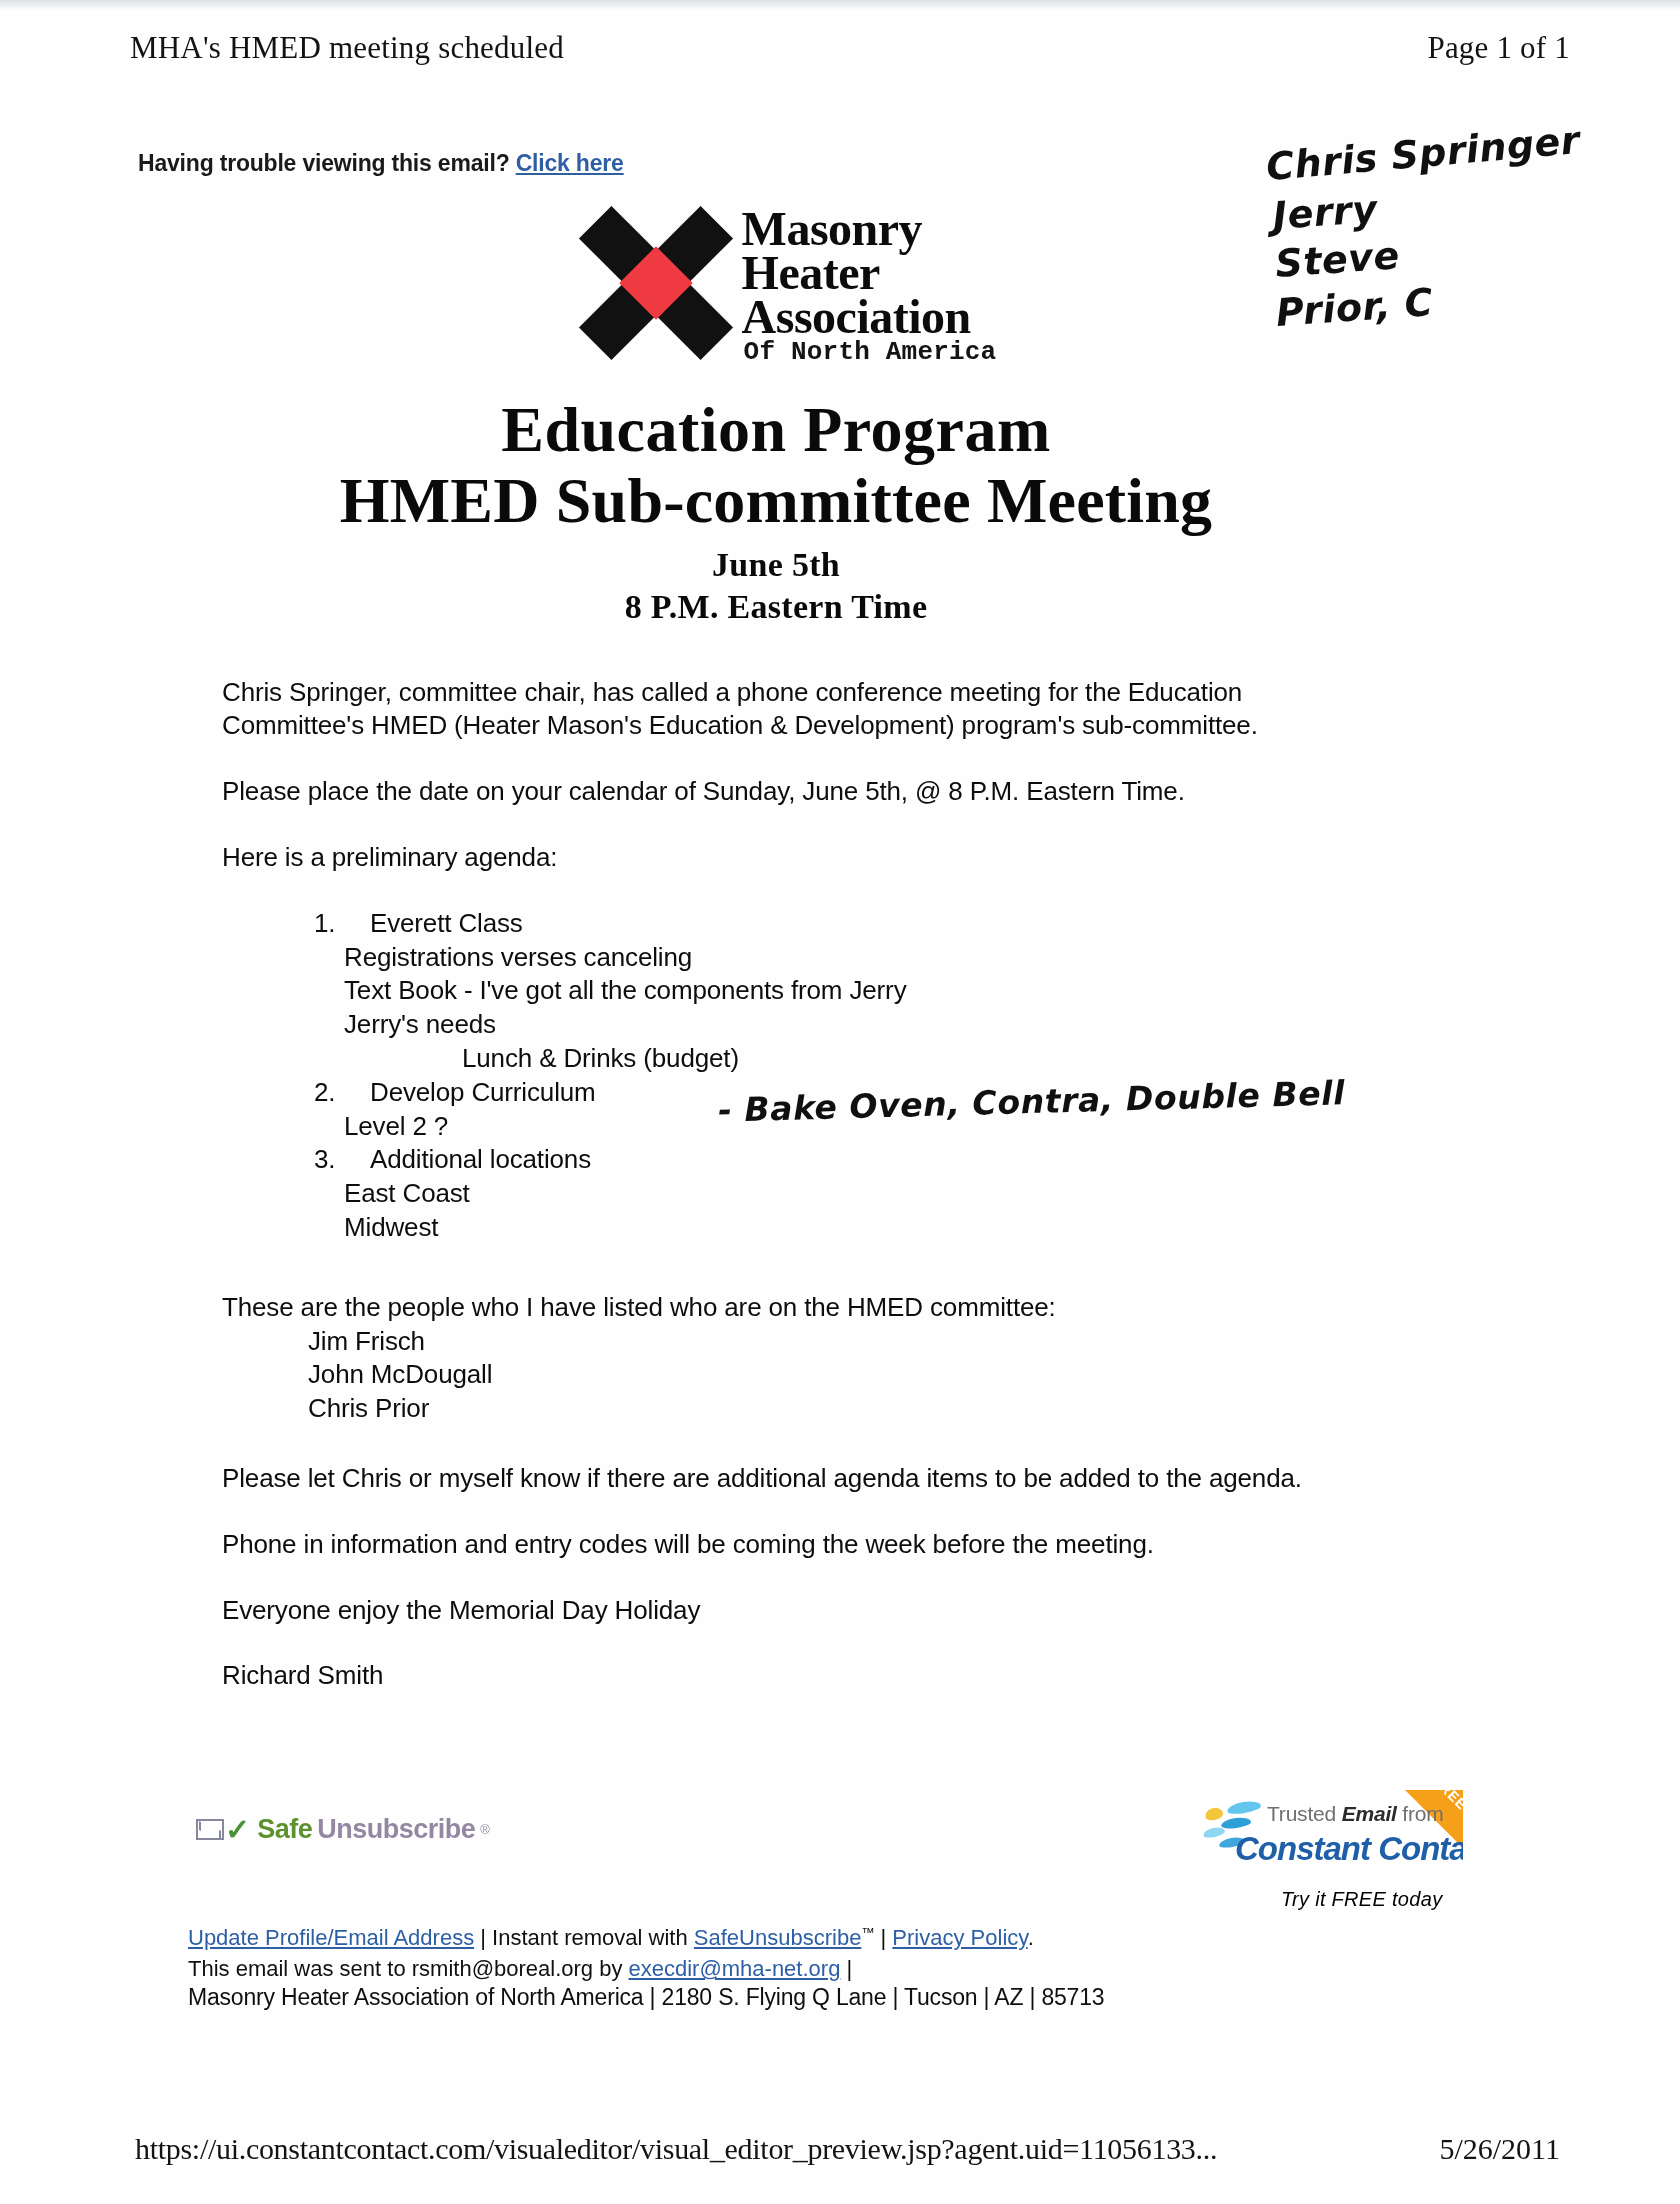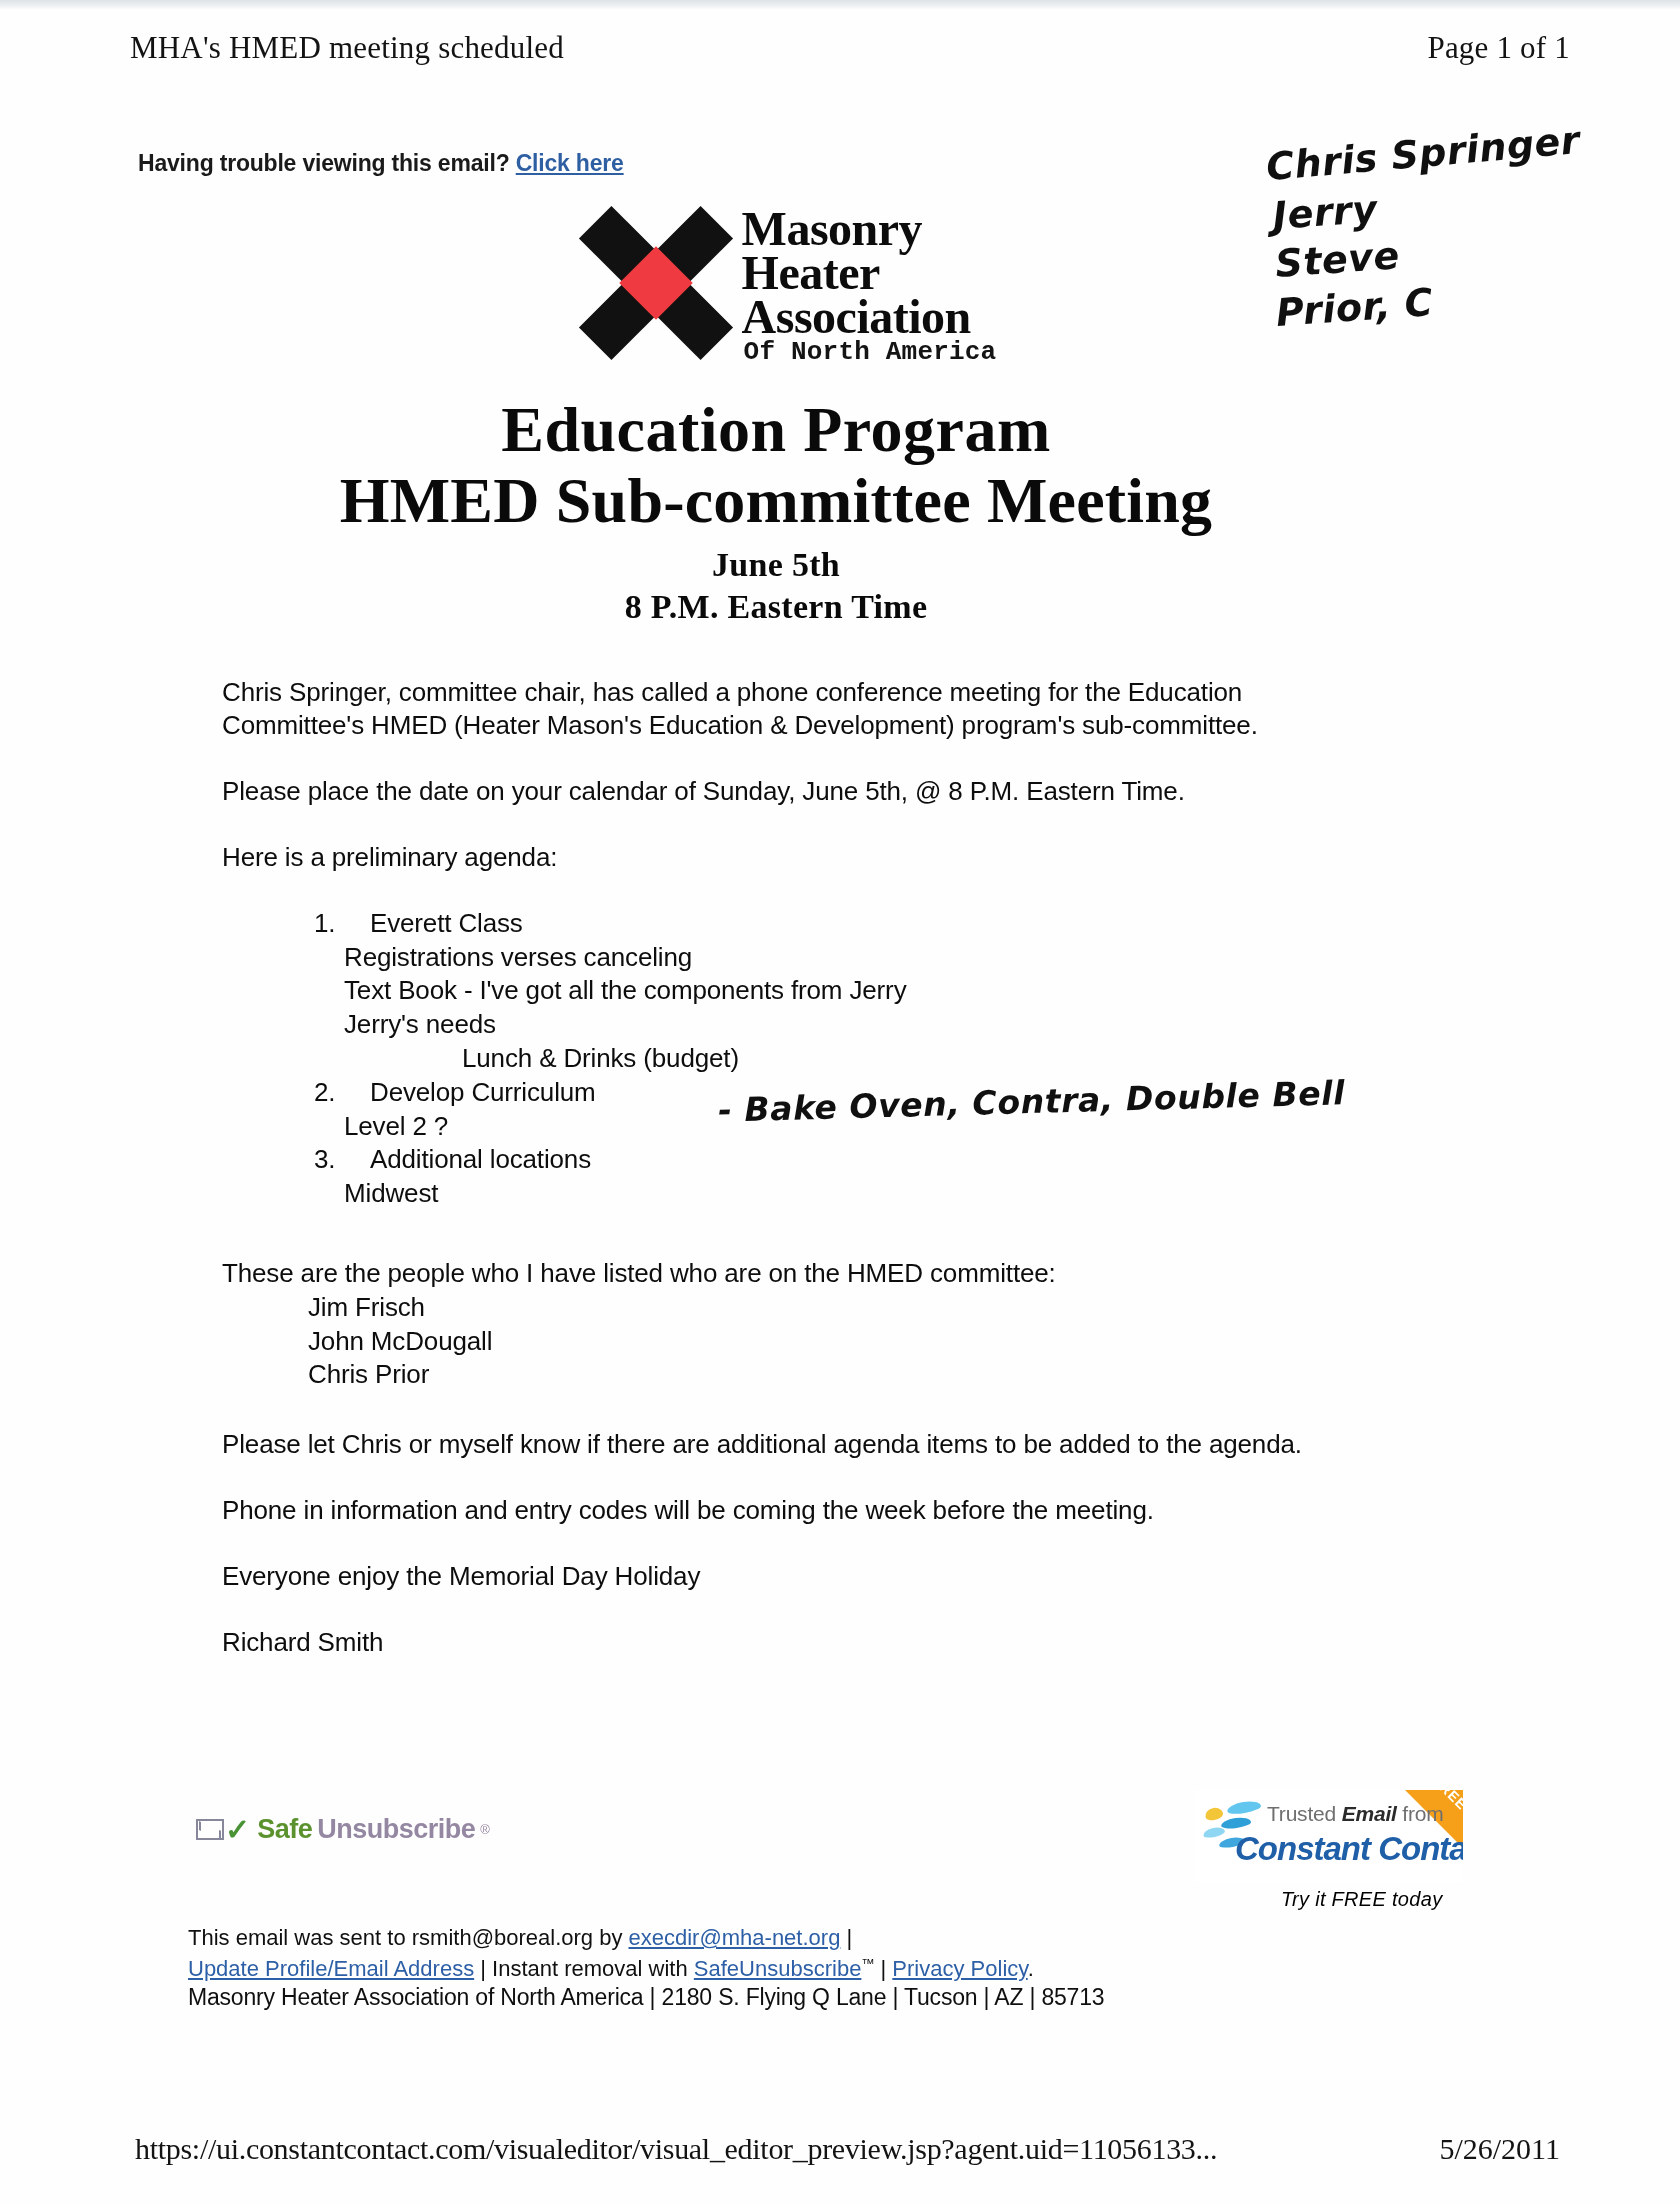--- a/index.html
+++ b/index.html
@@ -483,20 +483,21 @@
           <span class="agenda-num">2.</span>
           <span>Develop Curriculum</span>
         </div>
         <div class="agenda-sub">Level 2 ?</div>
       </li>
       <li>
         <div class="agenda-head">
           <span class="agenda-num">3.</span>
           <span>Additional locations</span>
         </div>
+        <div class="agenda-sub">East Coast</div>
         <div class="agenda-sub">Midwest</div>
       </li>
     </ol>
 
     <div class="para people" style="margin-top:46px;">
       <div>These are the people who I have listed who are on the HMED committee:</div>
       <div class="person">Jim Frisch</div>
       <div class="person">John McDougall</div>
       <div class="person">Chris Prior</div>
     </div>
@@ -540,22 +541,22 @@
           <span>FREE</span>
         </div>
         <div class="cc-trusted"><span>Trusted </span><b>Email</b><span> from</span></div>
         <div class="cc-name"><span>Constant Contact</span></div>
       </div>
       <div class="cc-try">Try it FREE today</div>
     </div>
   </div>
 
   <div class="footer-text">
+    <div><span class="link">Update Profile/Email Address</span><span> | Instant removal with </span><span class="link">SafeUnsubscribe</span><span class="tm">™</span><span> | </span><span class="link">Privacy Policy</span><span>.</span></div>
     <div><span>This email was sent to rsmith@boreal.org by </span><span class="link">execdir@mha-net.org</span><span> |</span></div>
-    <div><span class="link">Update Profile/Email Address</span><span> | Instant removal with </span><span class="link">SafeUnsubscribe</span><span class="tm">™</span><span> | </span><span class="link">Privacy Policy</span><span>.</span></div>
   </div>
 
   <div class="footer-addr">Masonry Heater Association of North America | 2180 S. Flying Q Lane | Tucson | AZ | 85713</div>
 </div>
 
 <div class="print-footer">
   <span class="pf-url">https://ui.constantcontact.com/visualeditor/visual_editor_preview.jsp?agent.uid=11056133...</span>
   <span class="pf-date">5/26/2011</span>
 </div>
 

